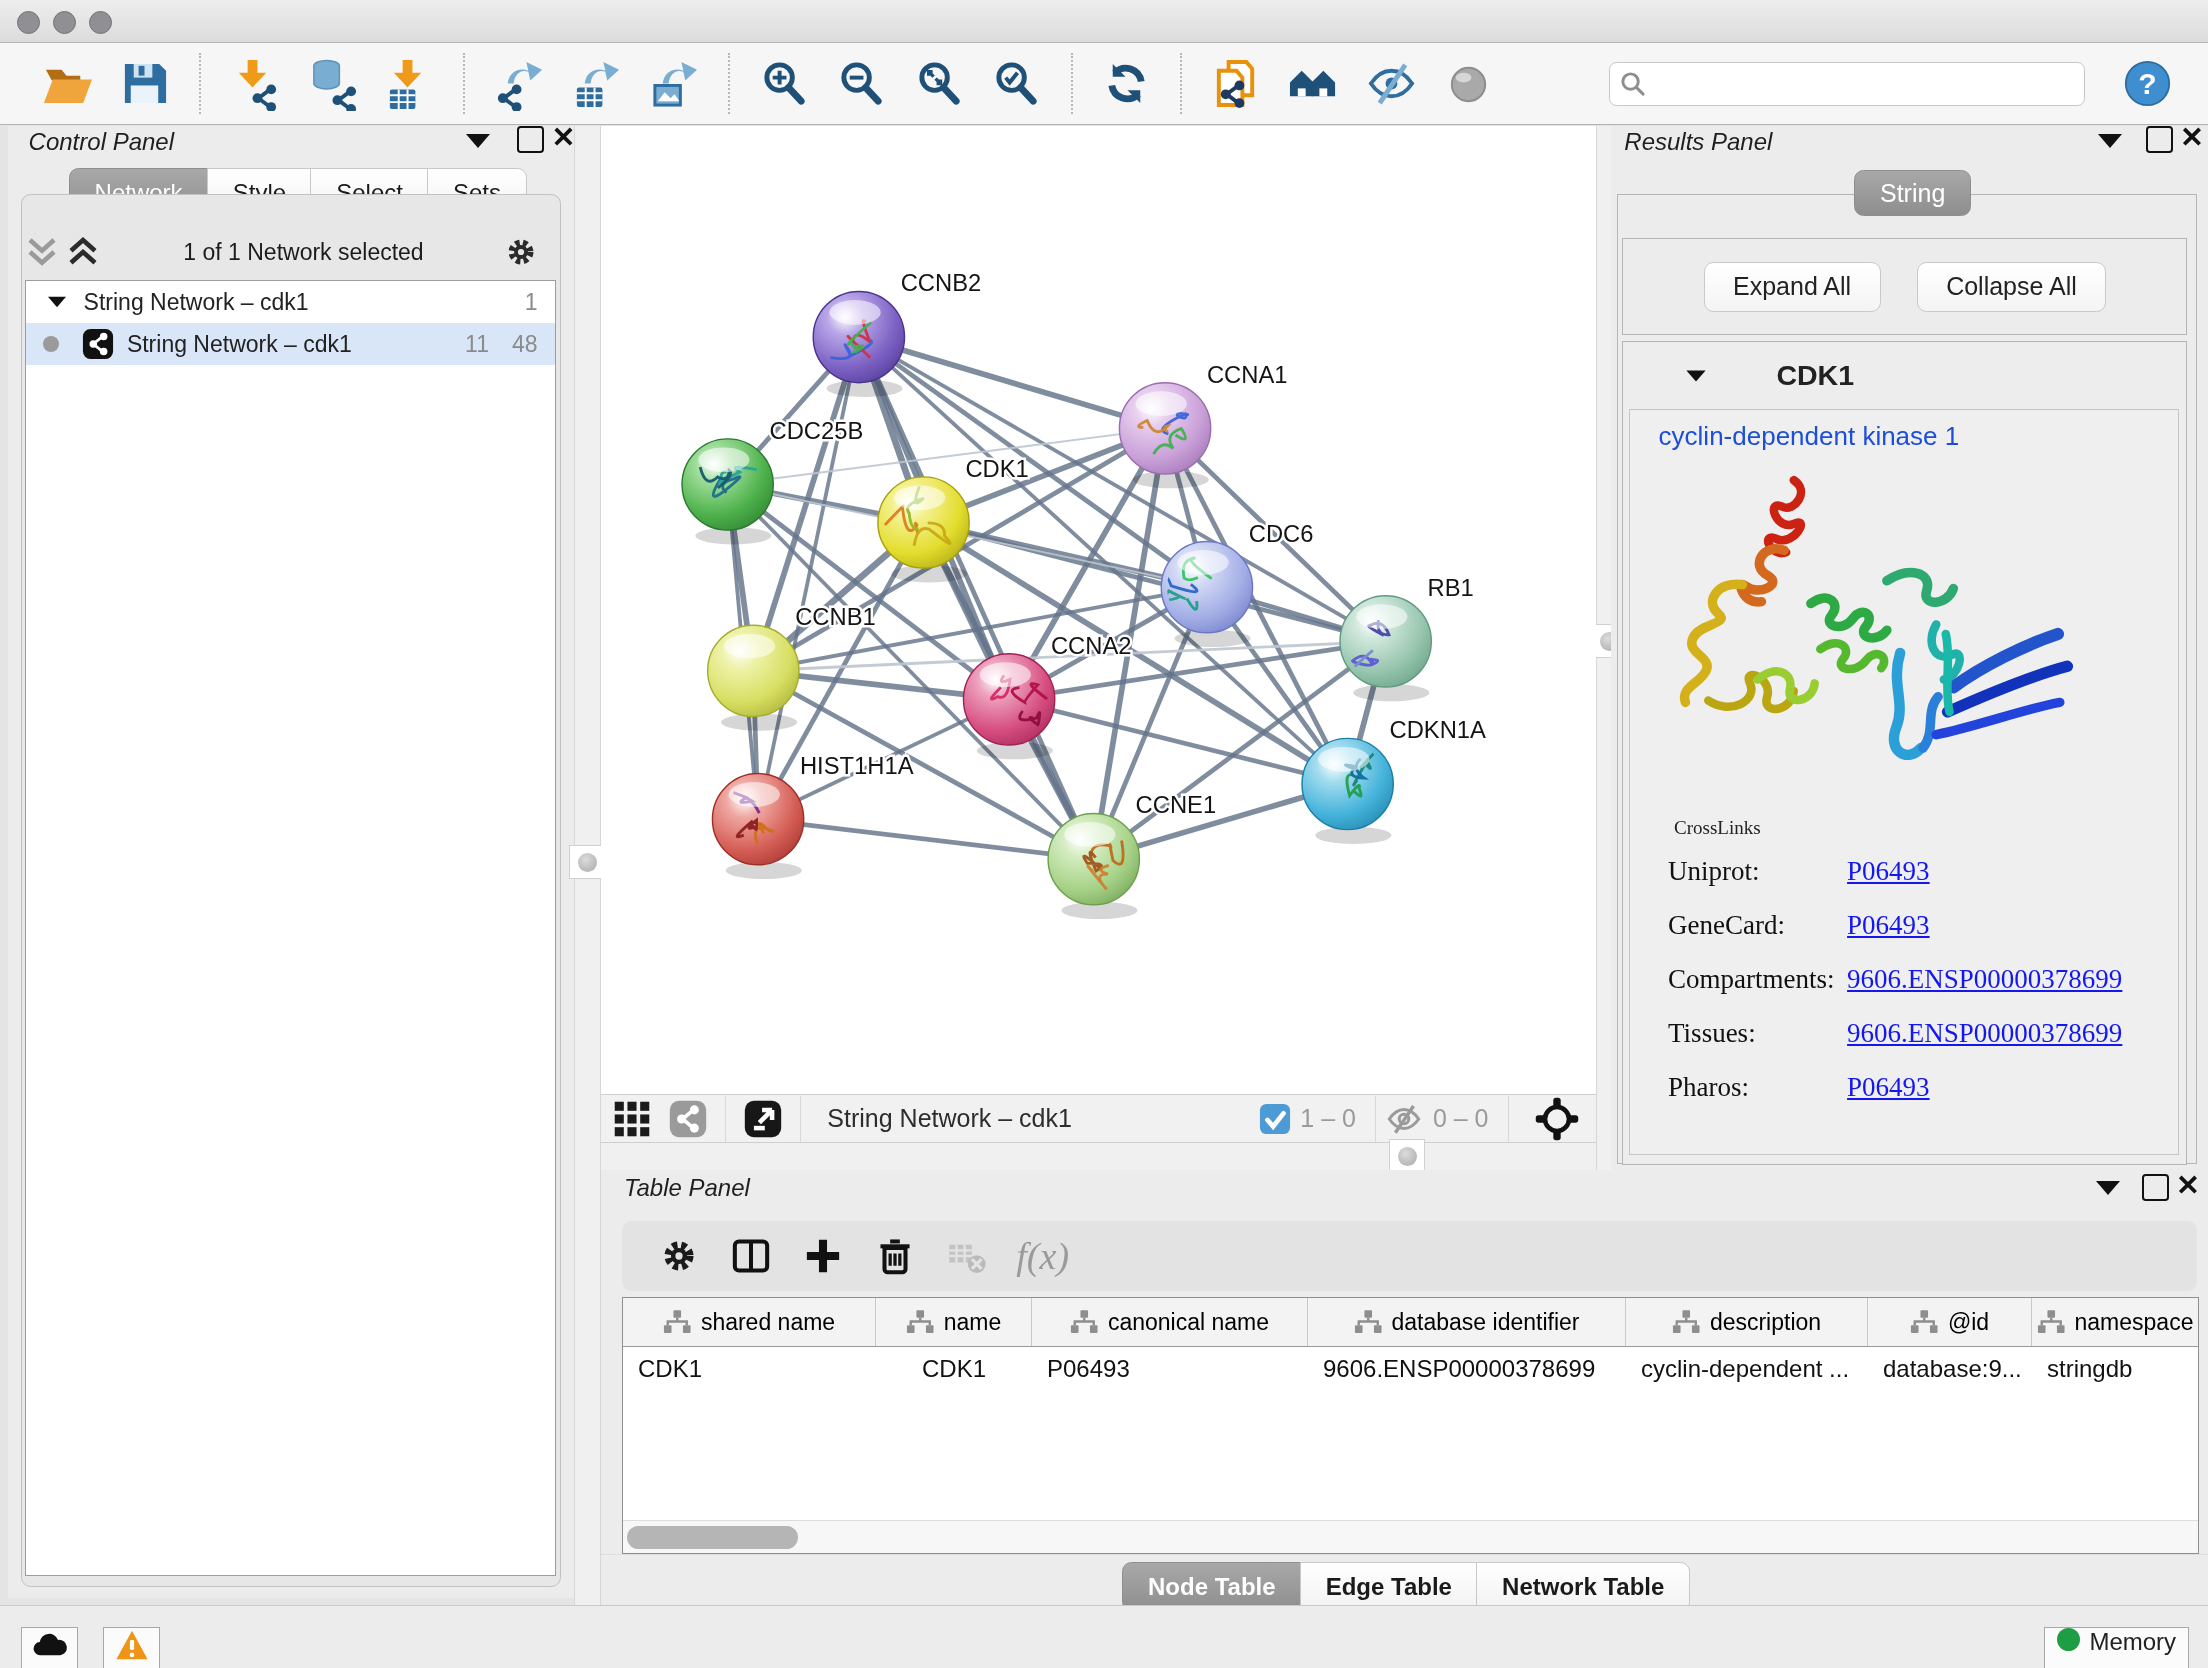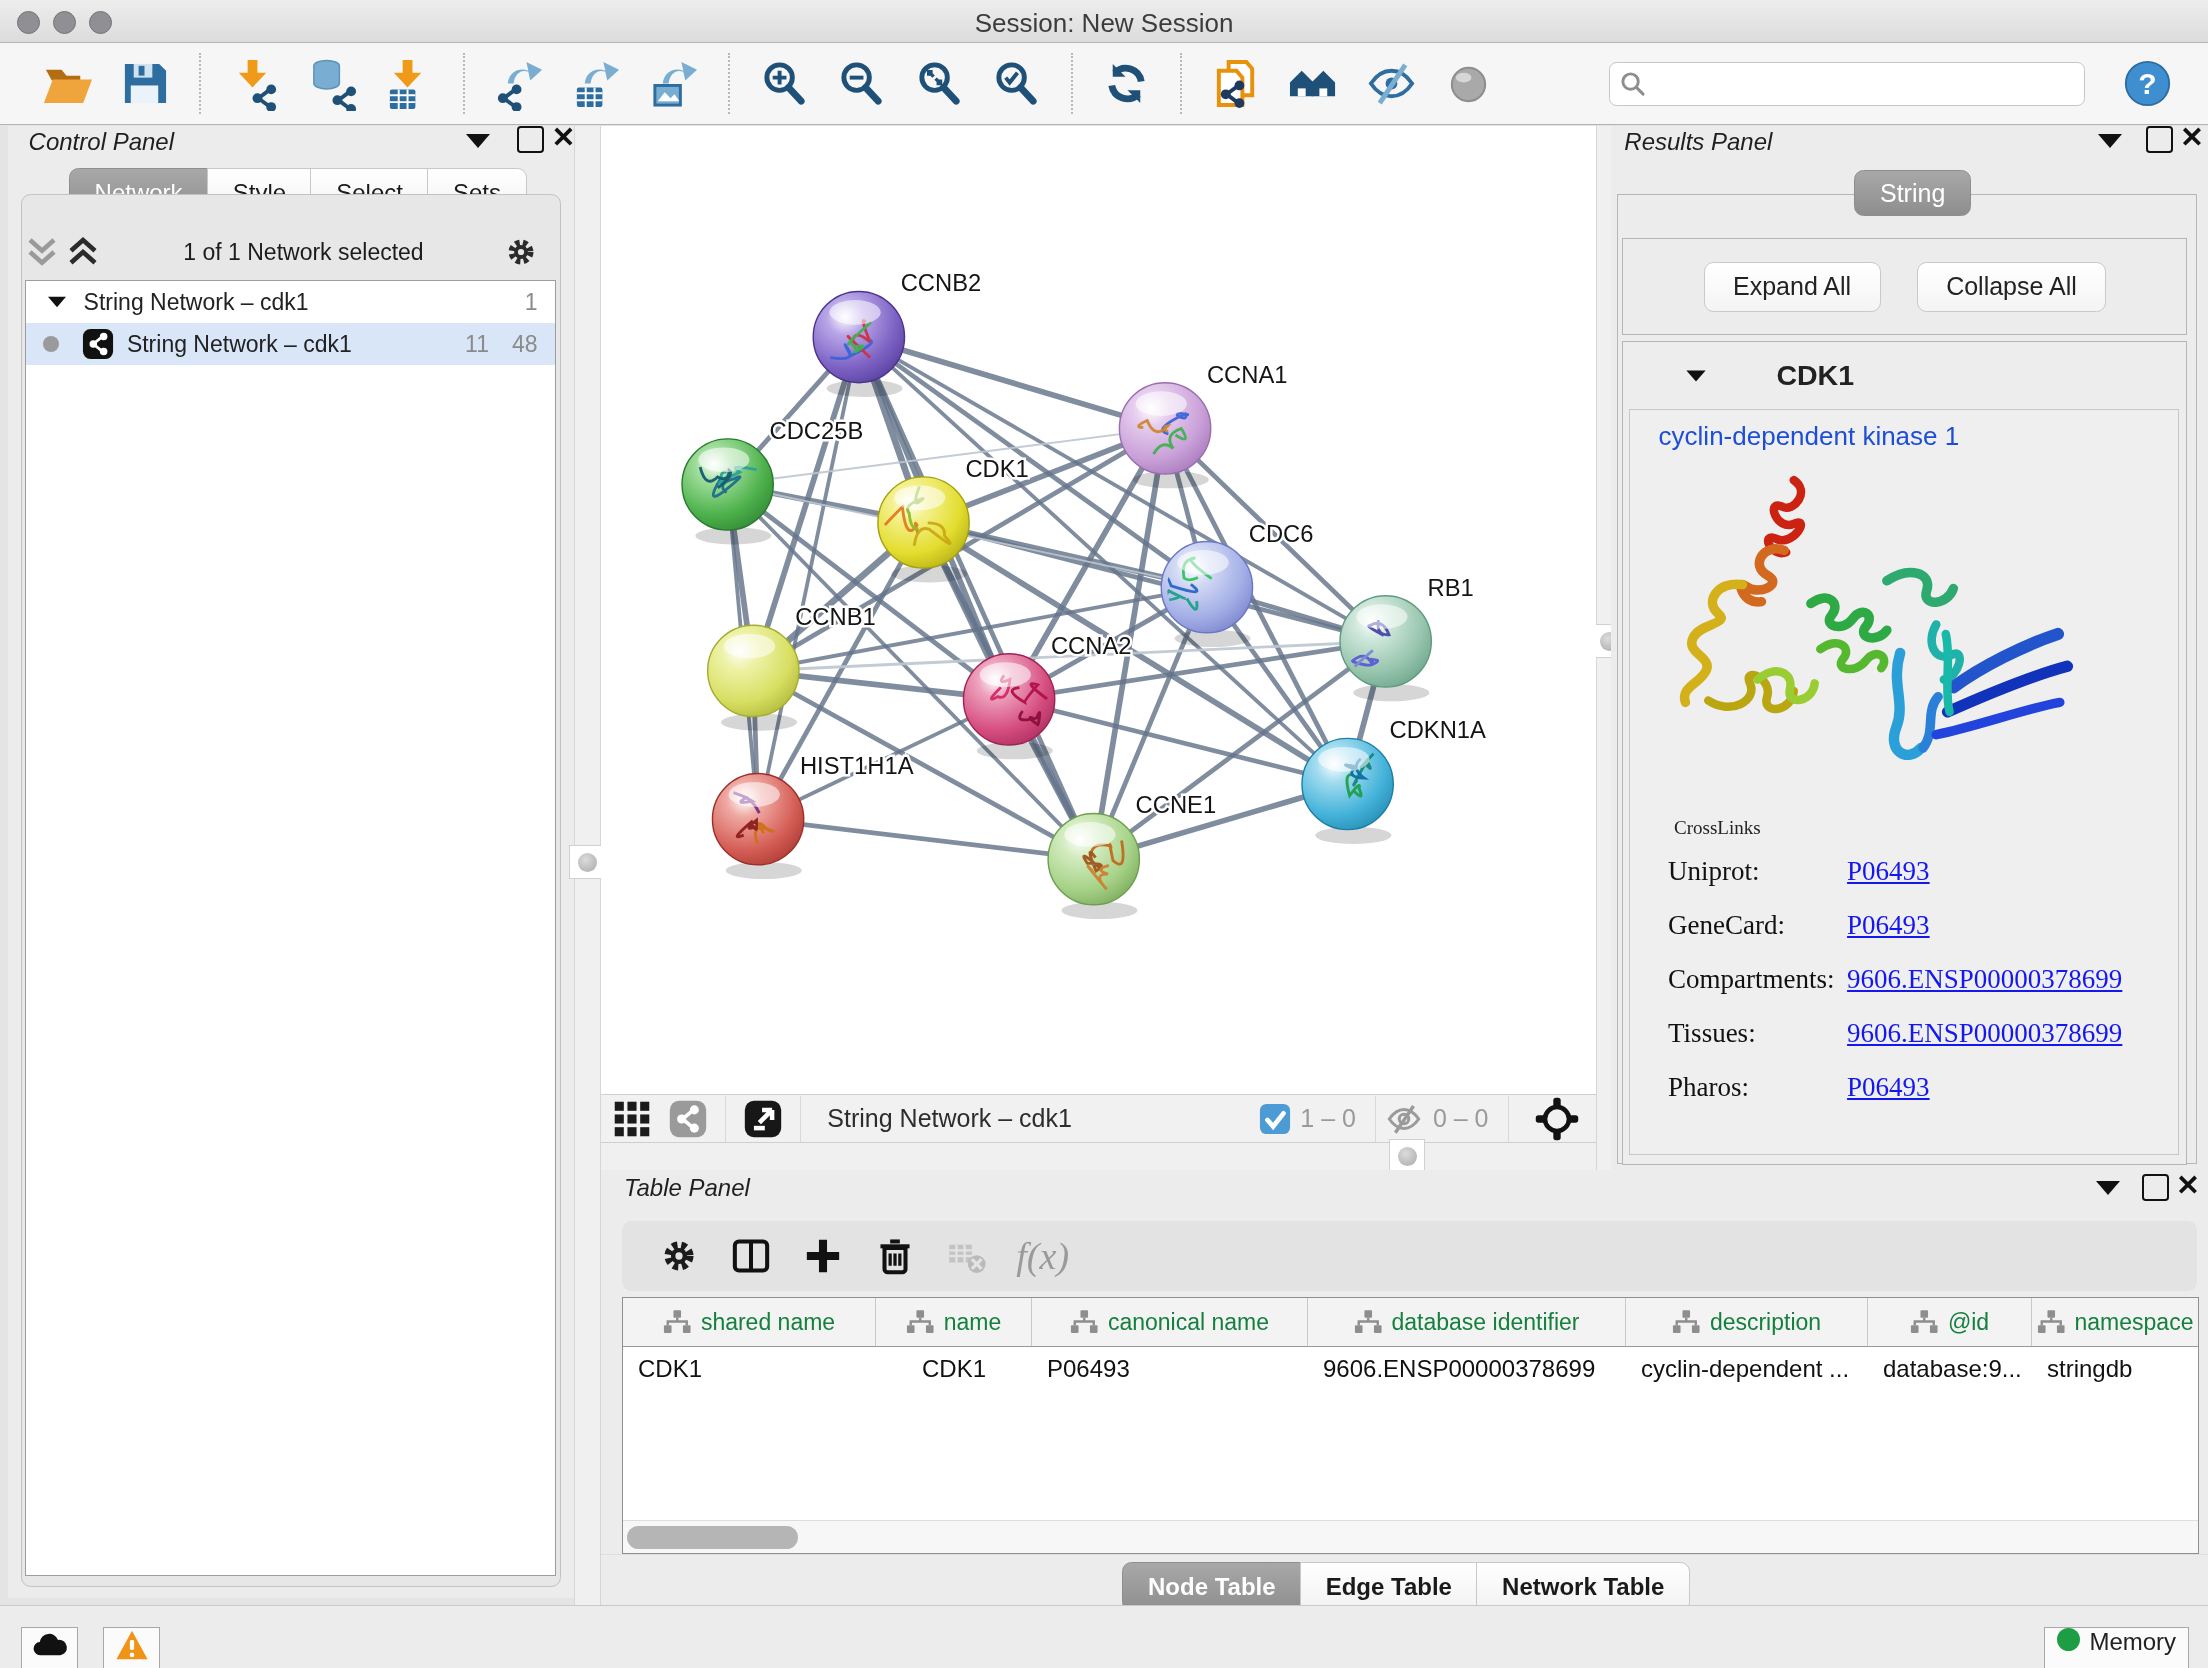--- a/index.html
+++ b/index.html
@@ -117,21 +117,21 @@
   #table-panel{left:601px;top:1170px;width:1607px;height:436px;background:#ececec;}
   #tp-toolbar{position:absolute;left:21px;top:51px;width:1575px;height:70px;
     background:#e3e3e3;border-radius:9.5px;display:flex;align-items:center;padding-left:21px;box-sizing:border-box;}
   .tp-icon{width:42px;height:42px;margin:0 15px;cursor:pointer;}
   .tp-icon.dis{opacity:.55;cursor:default;}
   #fx{font-family:"Liberation Serif",serif;font-style:italic;font-size:38px;color:#9a9a9a;margin-left:13.3px;cursor:default;}
   #tp-table{position:absolute;left:21px;top:127px;width:1575px;height:255px;
     border:1.9px solid #8f8f8f;background:#fff;overflow:hidden;}
   #tp-header{display:flex;height:48px;background:#f3f3f3;border-bottom:1.9px solid #9a9a9a;}
   .th{display:flex;align-items:center;justify-content:center;gap:9.5px;
-    font-size:23px;color:#15803d;border-right:1px solid #c9c9c9;box-sizing:border-box;
+    font-size:23px;color:#000000;border-right:1px solid #c9c9c9;box-sizing:border-box;
     overflow:hidden;white-space:nowrap;flex:none;cursor:pointer;}
   .th .tree-ic{width:28.5px;height:27px;flex:none;}
   #tp-row{display:flex;height:44px;}
   .td{font-size:24px;color:#111;display:flex;align-items:center;padding-left:15px;
     box-sizing:border-box;overflow:hidden;white-space:nowrap;flex:none;}
   .td.center{justify-content:center;padding-left:0;}
   #tp-scroll{position:absolute;left:0;bottom:0;width:100%;height:32px;background:#f7f7f7;border-top:1px solid #ddd;}
   #tp-thumb{position:absolute;left:3.8px;top:4.8px;width:171px;height:23px;border-radius:11.4px;background:#b5b5b5;cursor:pointer;}
   #tp-tabband{position:absolute;left:0;top:384px;width:1607px;height:61px;background:#ececec;border-top:1px solid #dedede;}
   #tp-tabs{position:absolute;left:521px;top:392px;display:flex;font-weight:bold;}
@@ -149,21 +149,20 @@
   text.nlabel{font-size:25px;fill:#141414;paint-order:stroke;stroke:#ffffff;stroke-width:5px;
     font-family:"Liberation Sans",sans-serif;}
 </style>
 </head>
 <body>
 
 <div id="titlebar" class="abs">
   <span class="traffic" style="left:17px"></span>
   <span class="traffic" style="left:53px"></span>
   <span class="traffic" style="left:89px"></span>
-  <div id="win-title">Session: New Session</div>
 </div>
 
 <div id="toolbar" class="abs">
   <span id="tb-icons" style="display:flex;align-items:center;">
       <span class="icon tb-icon">
         <svg viewBox="0 0 52 52">
           <path d="M4 12h16l5 6h14v5H10z" fill="#b36d12"></path>
           <path d="M2 46l9-24h40l-9 24z" fill="#f0a43c"></path>
         </svg>
       </span>

